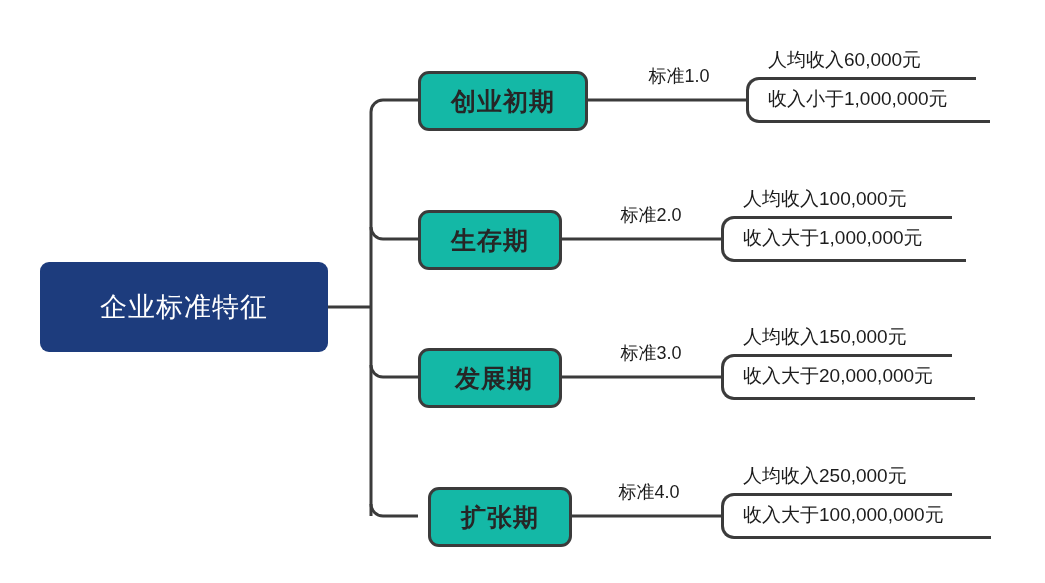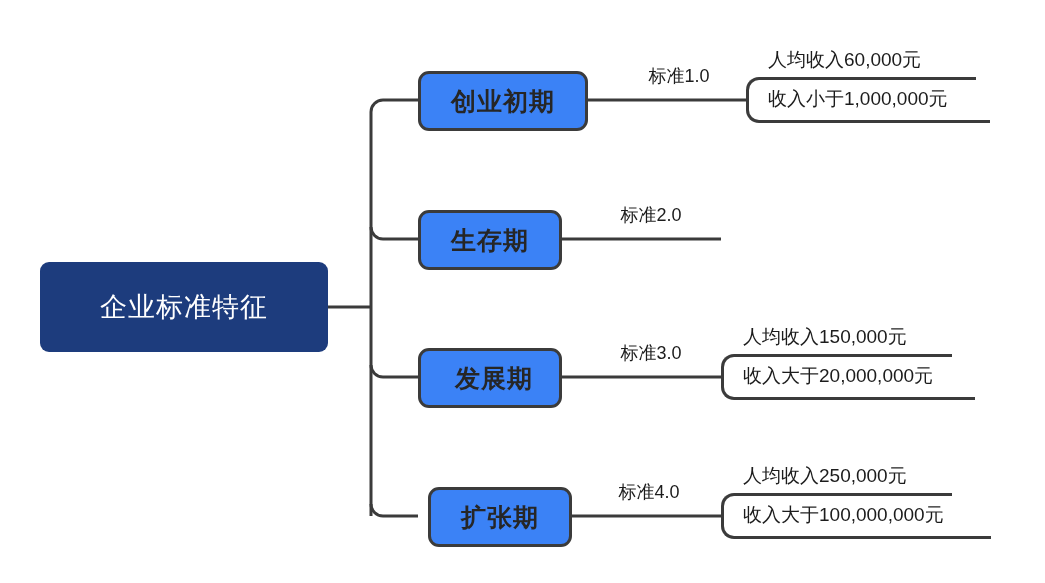--- a/index.html
+++ b/index.html
@@ -45,21 +45,21 @@
     font-weight: normal;
     letter-spacing: 1px;
     white-space: nowrap;
   }
 
   
   .stage-node {
     position: absolute;
     width: 170px;
     height: 60px;
-    background: #3b82f6;
+    background: #14b8a6;
     border: 3px solid #3b3b3b;
     border-radius: 11px;
     box-sizing: border-box;
     display: flex;
     align-items: center;
     justify-content: center;
   }
   .stage-node .stage-label {
     color: #262626;
     font-size: 25px;
@@ -162,20 +162,27 @@
     <div class="rule-top" style="width:217px;"></div>
     <div class="rule-bottom" style="width:231px;"></div>
     <div class="detail-upper">人均收入60,000元</div>
     <div class="detail-lower">收入小于1,000,000元</div>
   </div>
 
   <div class="stage-node" style="left:418px; top:210px; width:144px;">
     <span class="stage-label">生存期</span>
   </div>
   <div class="edge-label" style="left:612px; top:203px; width:78px;">标准2.0</div>
+  <div class="detail-group" style="left:721px; top:216px; width:231px;">
+    <div class="bracket-arc"></div>
+    <div class="rule-top" style="width:218px;"></div>
+    <div class="rule-bottom" style="width:232px;"></div>
+    <div class="detail-upper">人均收入100,000元</div>
+    <div class="detail-lower">收入大于1,000,000元</div>
+  </div>
 
   <div class="stage-node" style="left:418px; top:348px; width:144px;padding-left:8px;">
     <span class="stage-label">发展期</span>
   </div>
   <div class="edge-label" style="left:612px; top:341px; width:78px;">标准3.0</div>
   <div class="detail-group" style="left:721px; top:354px; width:240px;">
     <div class="bracket-arc"></div>
     <div class="rule-top" style="width:218px;"></div>
     <div class="rule-bottom" style="width:241px;"></div>
     <div class="detail-upper">人均收入150,000元</div>

